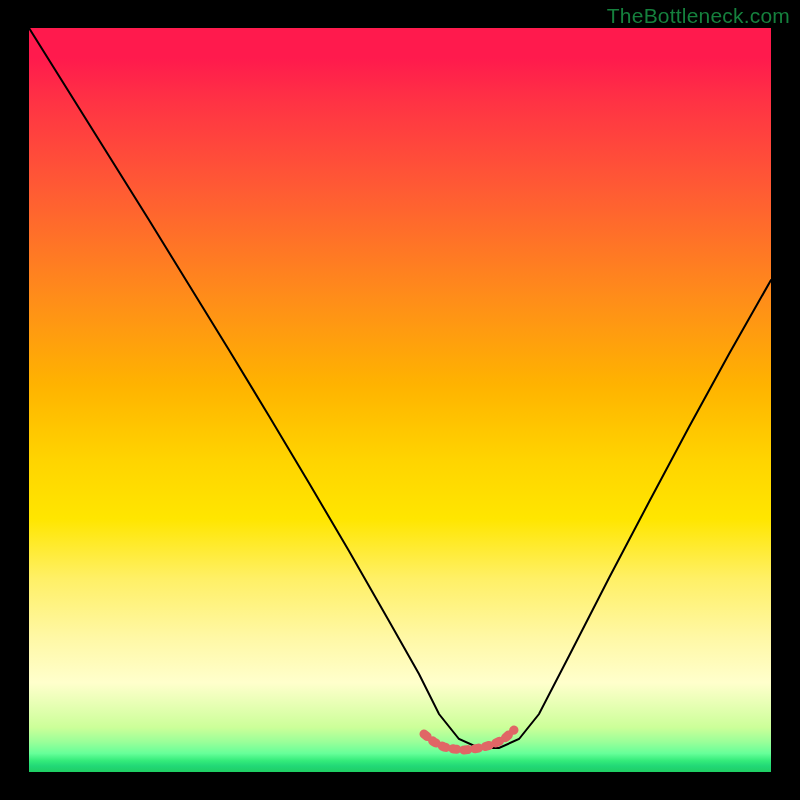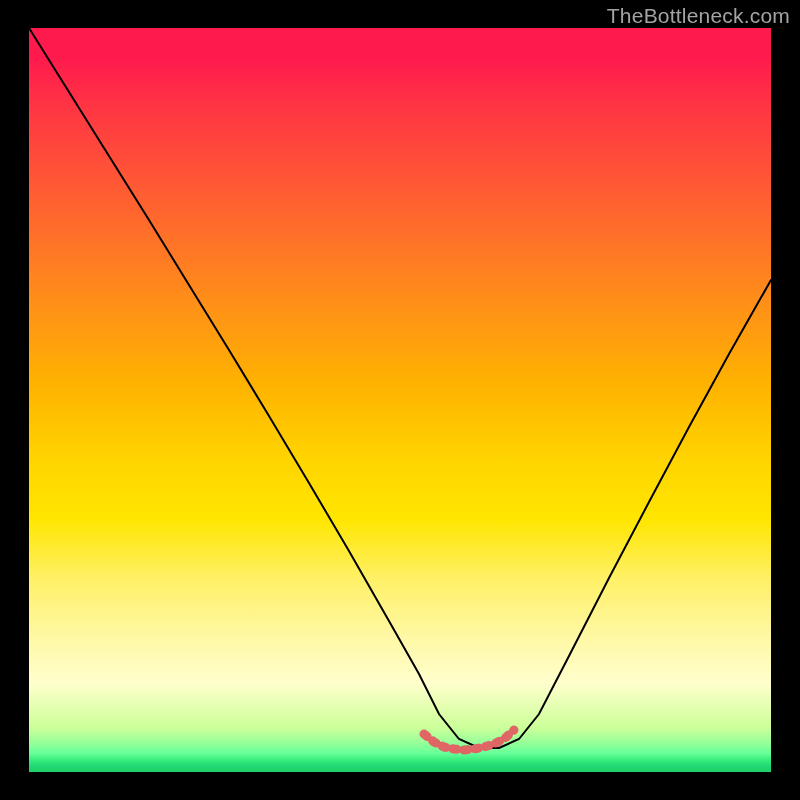--- a/index.html
+++ b/index.html
@@ -53,21 +53,21 @@
     left: 0;
     top: 0;
     width: 742px;
     height: 744px;
     overflow: visible;
   }
   .watermark {
     position: absolute;
     top: 4px;
     right: 10px;
-    color: #a3a3a3;
+    color: #15803d;
     font-size: 21px;
     font-weight: 400;
     letter-spacing: 0.2px;
     user-select: none;
   }
 </style>
 </head>
 <body>
 
 <div class="frame">

